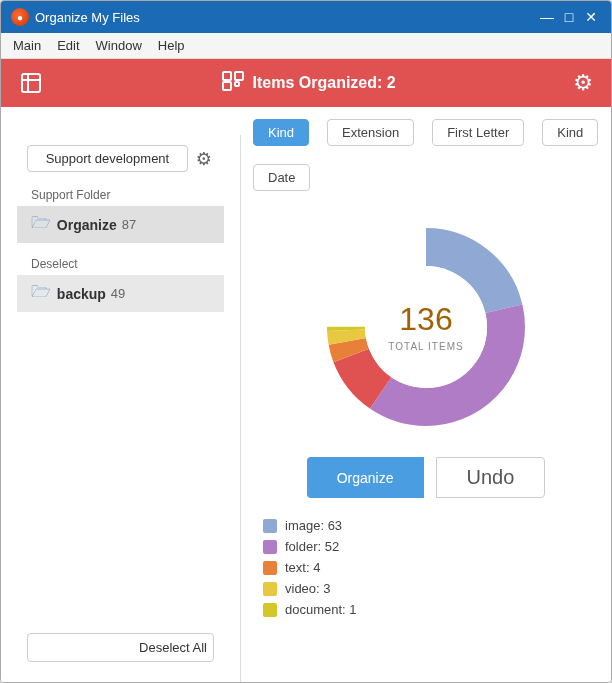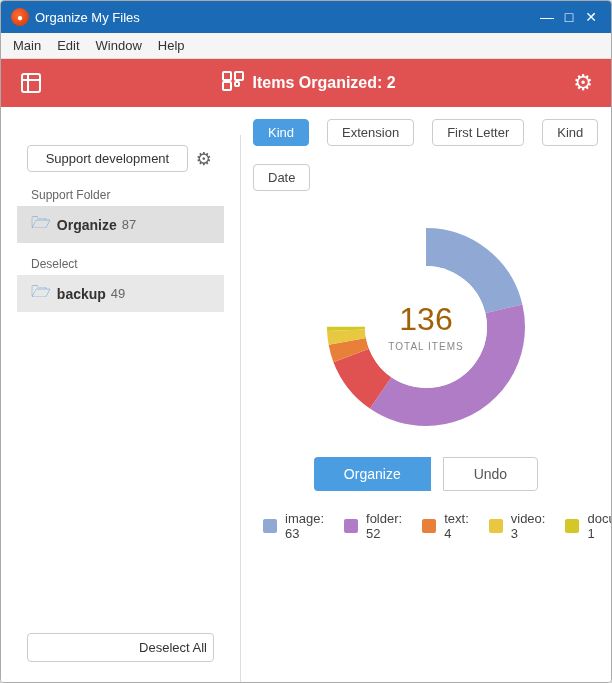--- a/index.html
+++ b/index.html
@@ -230,28 +230,28 @@
       cursor: pointer;
       font-size: 14px;
     }
     .undo-btn {
       background: white;
       color: #555;
       border: 1px solid #ccc;
       padding: 8px 30px;
       border-radius: 0 4px 4px 0;
       cursor: pointer;
-      font-size: 14px;
+      font-size: 20px;
     }
 
     
     .legend {
       display: flex;
-      flex-direction: row;
-      gap: 20px;
+      flex-direction: column;
+      gap: 6px;
       padding: 0 10px;
     }
     .legend-item {
       display: flex;
       align-items: center;
       gap: 8px;
       font-size: 13px;
       color: #444;
     }
     .legend-color {

